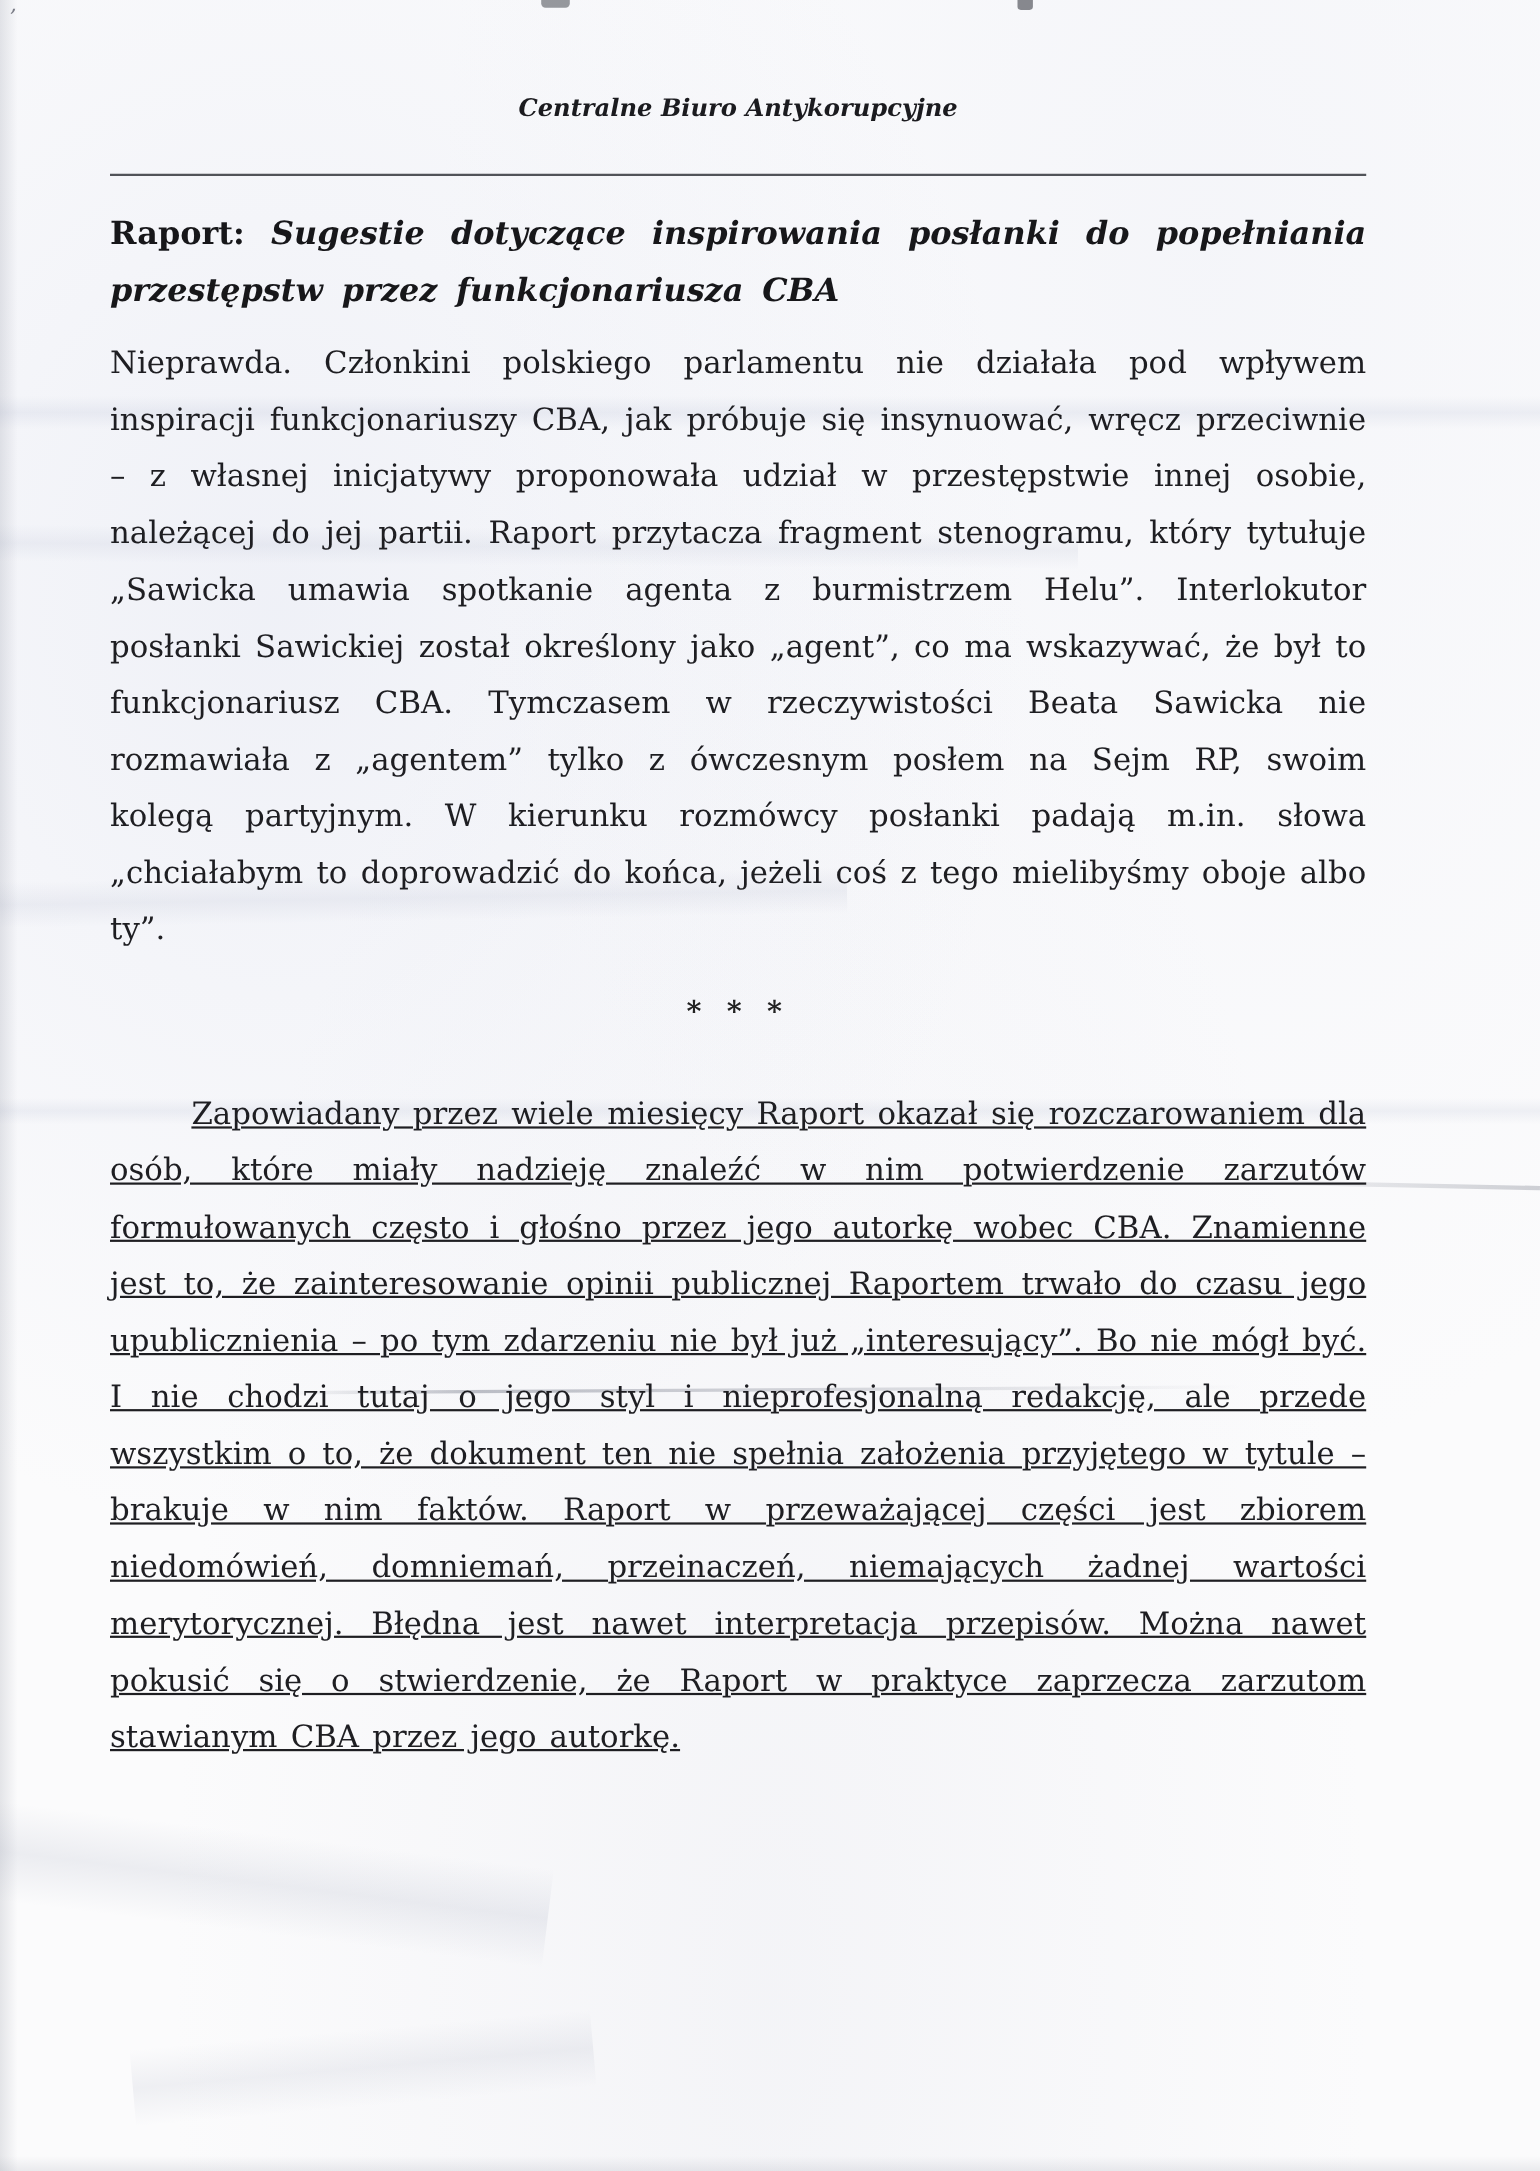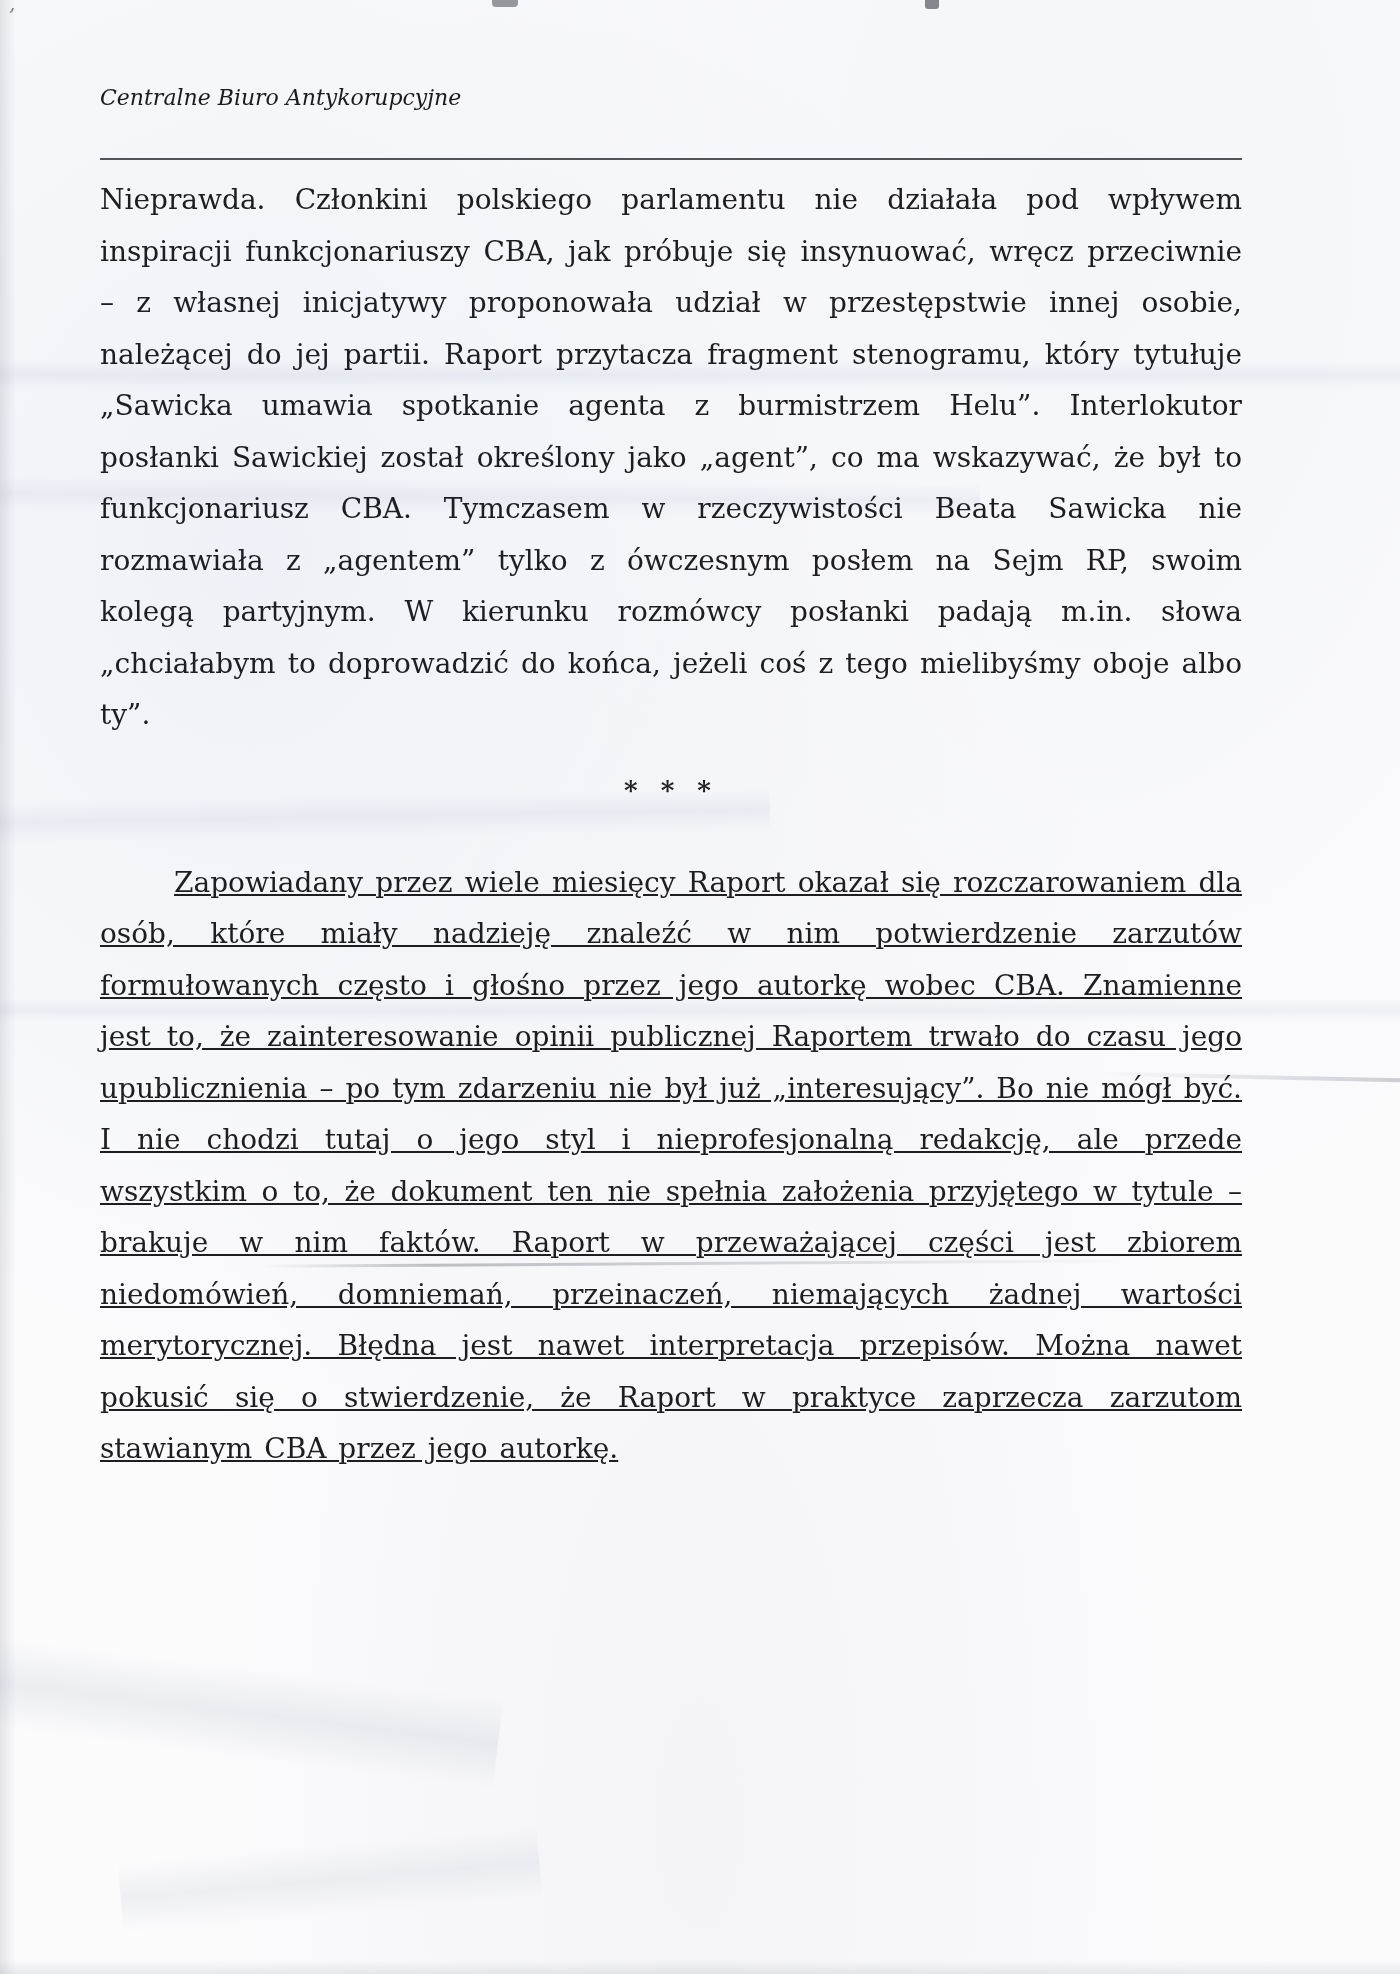--- a/index.html
+++ b/index.html
@@ -40,22 +40,22 @@
   .fold-bottom{left:-60px;top:1665px;width:560px;height:90px;transform:rotate(7deg);
     background:linear-gradient(180deg,transparent,rgba(140,148,172,.14),transparent);}
   .fold-bottom2{left:120px;top:1845px;width:420px;height:70px;transform:rotate(-5deg);
     background:linear-gradient(180deg,transparent,rgba(145,152,175,.12),transparent);}
   .nick-1{left:492px;top:0;width:26px;height:7px;background:rgba(70,72,80,.55);border-radius:0 0 4px 4px;}
   .nick-2{left:925px;top:0;width:14px;height:9px;background:rgba(60,62,70,.6);border-radius:0 0 3px 3px;}
   .corner-mark{left:8px;top:4px;font-size:20px;color:#7a7c86;font-style:italic;}
   
   .content{position:absolute;left:100px;top:84px;width:1142px;}
   .doc-header{
-    margin:0;text-align:left;
-    font-size:22px;line-height:28px;font-weight:normal;font-style:italic;
+    margin:0;text-align:center;
+    font-size:22px;line-height:28px;font-weight:bold;font-style:italic;
     color:#1b1b1f;
   }
   .rule{margin-top:46px;height:0;border-top:2px solid rgba(52,54,60,.85);}
   .report-title{
     margin:26px 0 0 0;
     font-size:29px;line-height:52px;font-weight:bold;
     text-align:justify;word-spacing:7px;color:#17171a;
   }
   .report-title .t-italic{font-style:italic;}
   .body-par{
@@ -89,20 +89,22 @@
   <div class="artifact nick-1"></div>
   <div class="artifact nick-2"></div>
   <div class="artifact corner-mark">ʼ</div>
 
   <div class="content">
 
     <p class="doc-header"><span>Centralne Biuro Antykorupcyjne</span></p>
 
     <div class="rule"></div>
 
+    <p class="report-title"><span class="t-label">Raport:</span>
+      <span class="t-italic">Sugestie dotyczące inspirowania posłanki do popełniania przestępstw przez funkcjonariusza CBA</span></p>
 
     <p class="body-par p1"><span class="lead">Nieprawda.</span><span> Członkini polskiego parlamentu nie działała pod wpływem inspiracji funkcjonariuszy CBA, jak próbuje się insynuować, wręcz przeciwnie – z własnej inicjatywy proponowała udział w przestępstwie innej osobie, należącej do jej partii. Raport przytacza fragment stenogramu, który tytułuje </span><span class="q-italic">„Sawicka umawia spotkanie agenta z burmistrzem Helu”</span><span>. Interlokutor posłanki Sawickiej został określony jako „agent”, co ma wskazywać, że był to funkcjonariusz CBA. Tymczasem w rzeczywistości Beata Sawicka nie rozmawiała z „agentem” tylko z ówczesnym posłem na Sejm RP, swoim kolegą partyjnym. W kierunku rozmówcy posłanki padają m.in. słowa </span><span class="q-italic">„chciałabym to doprowadzić do końca, jeżeli coś z tego mielibyśmy oboje albo ty”</span><span>.</span></p>
 
     <div class="stars">* * *</div>
 
     <p class="body-par p2">Zapowiadany przez wiele miesięcy Raport okazał się rozczarowaniem dla osób, które miały nadzieję znaleźć w nim potwierdzenie zarzutów formułowanych często i głośno przez jego autorkę wobec CBA. Znamienne jest to, że zainteresowanie opinii publicznej Raportem trwało do czasu jego upublicznienia – po tym zdarzeniu nie był już „interesujący”. Bo nie mógł być. I nie chodzi tutaj o jego styl i nieprofesjonalną redakcję, ale przede wszystkim o to, że dokument ten nie spełnia założenia przyjętego w tytule – brakuje w nim faktów. Raport w przeważającej części jest zbiorem niedomówień, domniemań, przeinaczeń, niemających żadnej wartości merytorycznej. Błędna jest nawet interpretacja przepisów. Można nawet pokusić się o stwierdzenie, że Raport w praktyce zaprzecza zarzutom stawianym CBA przez jego autorkę.</p>
 
   </div>
 </div>
 

